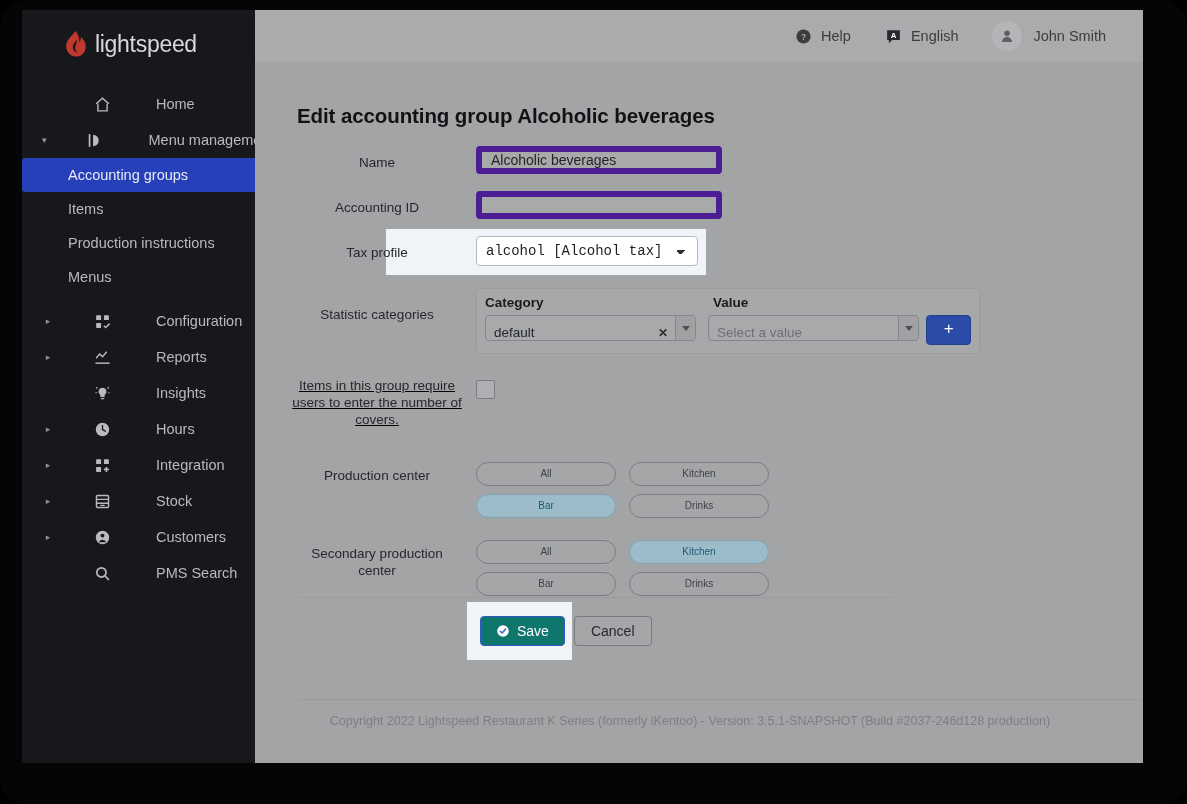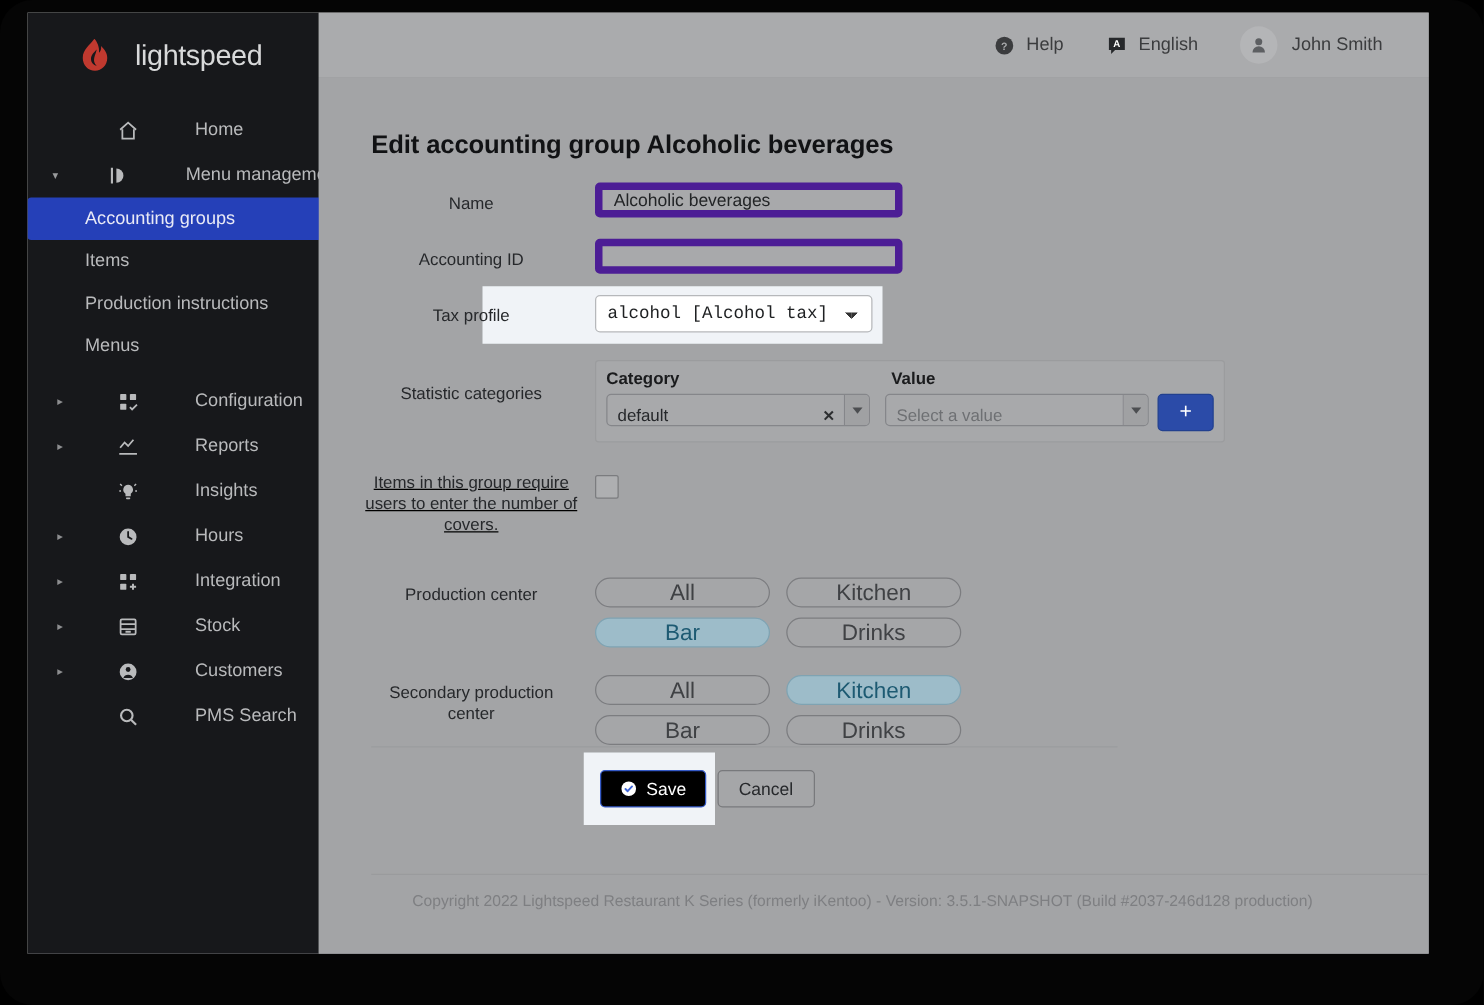--- a/index.html
+++ b/index.html
@@ -39,21 +39,21 @@
   .logo-row {
     display: flex; align-items: center;
     height: 68px;
     padding-left: 42px;
   }
   .logo-mark { width: 24px; height: 26px; display:block; }
   .logo-text {
     color: #d8d9da;
     font-size: 23px;
     letter-spacing: -0.3px;
-    margin-left: 20px;
+    margin-left: 7px;
     font-weight: 400;
   }
   .nav { margin-top: 8px; }
   .nav-item {
     position: relative;
     display: flex;
     align-items: center;
     height: 36px;
     color: #b9babc;
     font-size: 14.5px;
@@ -272,21 +272,21 @@
   .flabel.multiline { line-height: 17px; padding-top: 3px; }
 
   
   .pc-grid { display: flex; flex-wrap: wrap; width: 437px; gap: 8px 13px; }
   .pcbtn {
     width: 140px; height: 24px;
     border: 1px solid #7c7d80;
     border-radius: 13px;
     background: #a5a6a8;
     color: #3f4144;
-    font-size: 18px;
+    font-size: 10px;
     line-height: 22px;
     text-align: center;
     cursor: pointer;
     box-sizing: border-box;
   }
   .pcbtn.sel {
     background: #9dbcc9;
     border-color: #7fa3b2;
     color: #1d5a72;
   }
@@ -312,21 +312,21 @@
     position: relative;
     height: 30px;
     box-sizing: border-box;
     border-radius: 4px;
     font-size: 14px;
     display: flex; align-items: center; justify-content: center;
     cursor: pointer;
     z-index: 2;
   }
   .btn-save {
-    background: #000000;
+    background: #0f766e;
     border: 1px solid #3459c6;
     color: #fff;
     padding: 0 15px;
     margin-left: 183px;
   }
   .btn-save .ck { margin-right: 7px; display: flex; }
   .btn-cancel {
     background: #a5a6a8;
     border: 1px solid #78797c;
     color: #26282b;

